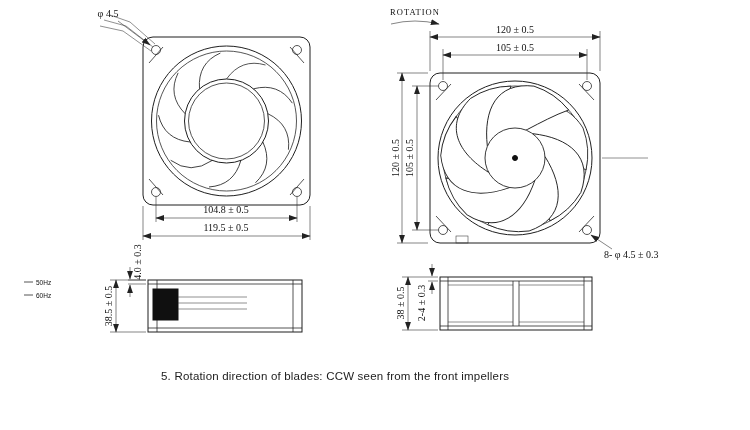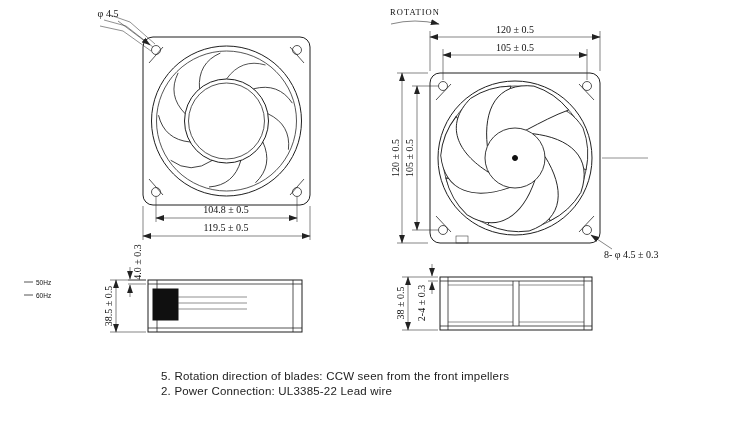--- a/index.html
+++ b/index.html
@@ -228,15 +228,14 @@
       <line x1="428" y1="281" x2="438" y2="281"></line>
       <line x1="432" y1="264" x2="432" y2="276" marker-end="url(#arr)"></line>
       <line x1="432" y1="294" x2="432" y2="282" marker-end="url(#arr)"></line>
     </g>
     <text class="t-rot" transform="rotate(-90 422 303)" x="422" y="303" dy="3" text-anchor="middle">2-4 ± 0.3</text>
   </g>
 </svg>
 
 <div class="notes">
   <div>5. Rotation direction of blades: CCW seen from the front impellers</div>
-  <div>2. Power Connection: UL3385-22 Lead wire</div>
 </div>
 </div>
 
 </body></html>

